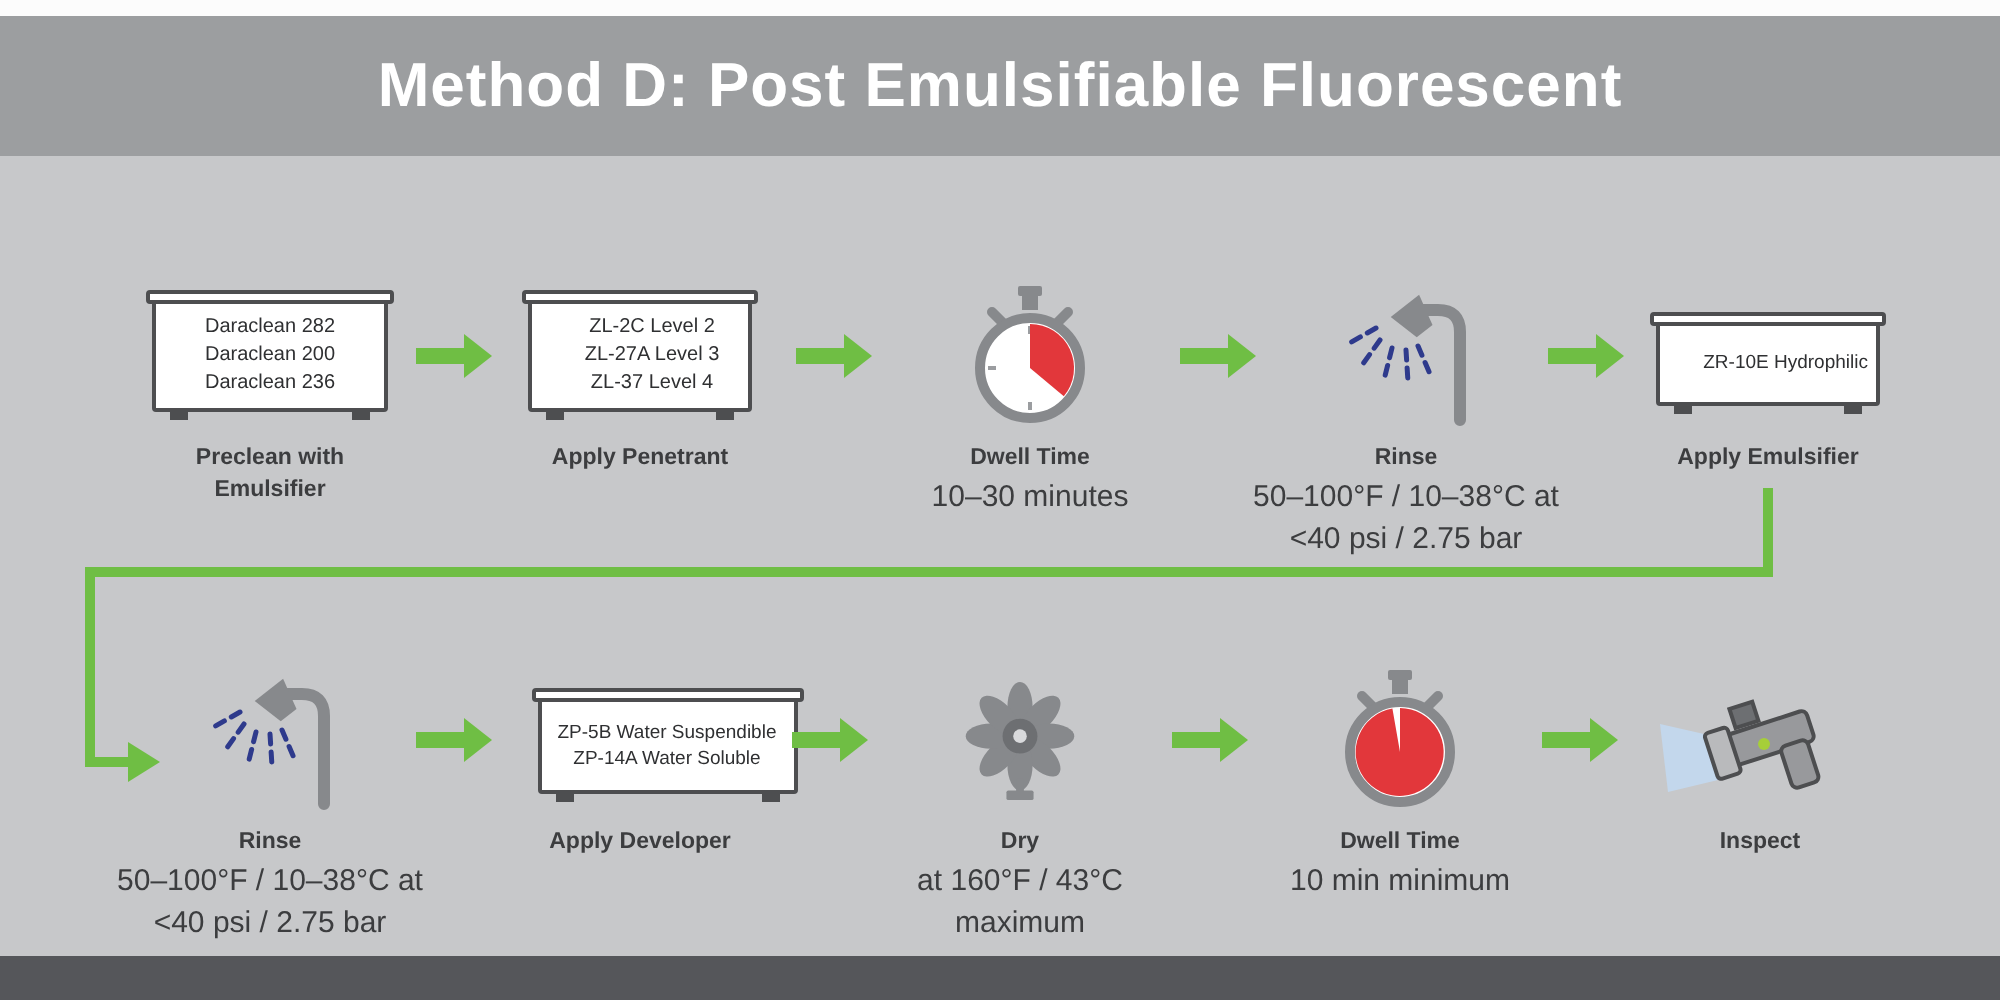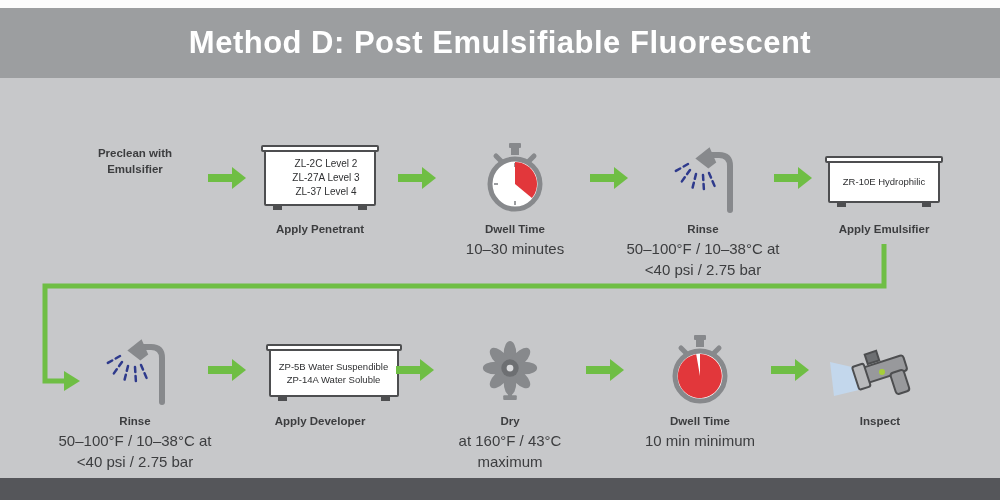--- a/index.html
+++ b/index.html
@@ -42,20 +42,30 @@
   <div class="banner">
     <div class="title">Method D: Post Emulsifiable Fluorescent</div>
   </div>
 
   <svg class="connector" width="1000" height="500" viewBox="0 0 1000 500">
     <polyline points="884,244 884,286 45,286 45,381 64,381" fill="none" stroke="#6fbe44" stroke-width="5" style="stroke:var(--arrow,#6fbe44)"></polyline>
     <polygon points="64,371 80,381 64,391" fill="#6fbe44" style="fill:var(--arrow,#6fbe44)"></polygon>
   </svg>
 
   <div class="step" style="left:60px; top:140px; width:150px;">
+    <div class="icon-area">
+      <div class="tank" style="width:118px; height:56px;">
+        <div class="tank-lid"></div>
+        <div class="tank-line">Daraclean 282</div>
+        <div class="tank-line">Daraclean 200</div>
+        <div class="tank-line">Daraclean 236</div>
+        <div class="tank-foot l"></div>
+          <div class="tank-foot r"></div>
+      </div>
+    </div>
     <div class="labels">
       <div class="label-main">Preclean with</div>
       <div class="label-main">Emulsifier</div>
     </div>
   </div>
 
   <div class="arrow" style="left:208px; top:167px;">
     <div class="shaft"></div>
       <div class="head"></div>
   </div>
@@ -130,21 +140,21 @@
     </div>
   </div>
 
   <div class="arrow" style="left:774px; top:167px;">
     <div class="shaft"></div>
       <div class="head"></div>
   </div>
 
   <div class="step" style="left:809px; top:147px; width:150px;">
     <div class="icon-area" style="height:69px;">
-      <div class="tank" style="width:112px; height:42px;">
+      <div class="tank" style="width:112px; height:42px;align-items:flex-end;">
         <div class="tank-lid"></div>
         <div class="tank-line" style="font-size:9.5px;">ZR-10E Hydrophilic</div>
         <div class="tank-foot l"></div>
           <div class="tank-foot r"></div>
       </div>
     </div>
     <div class="labels">
       <div class="label-main">Apply Emulsifier</div>
     </div>
   </div>

